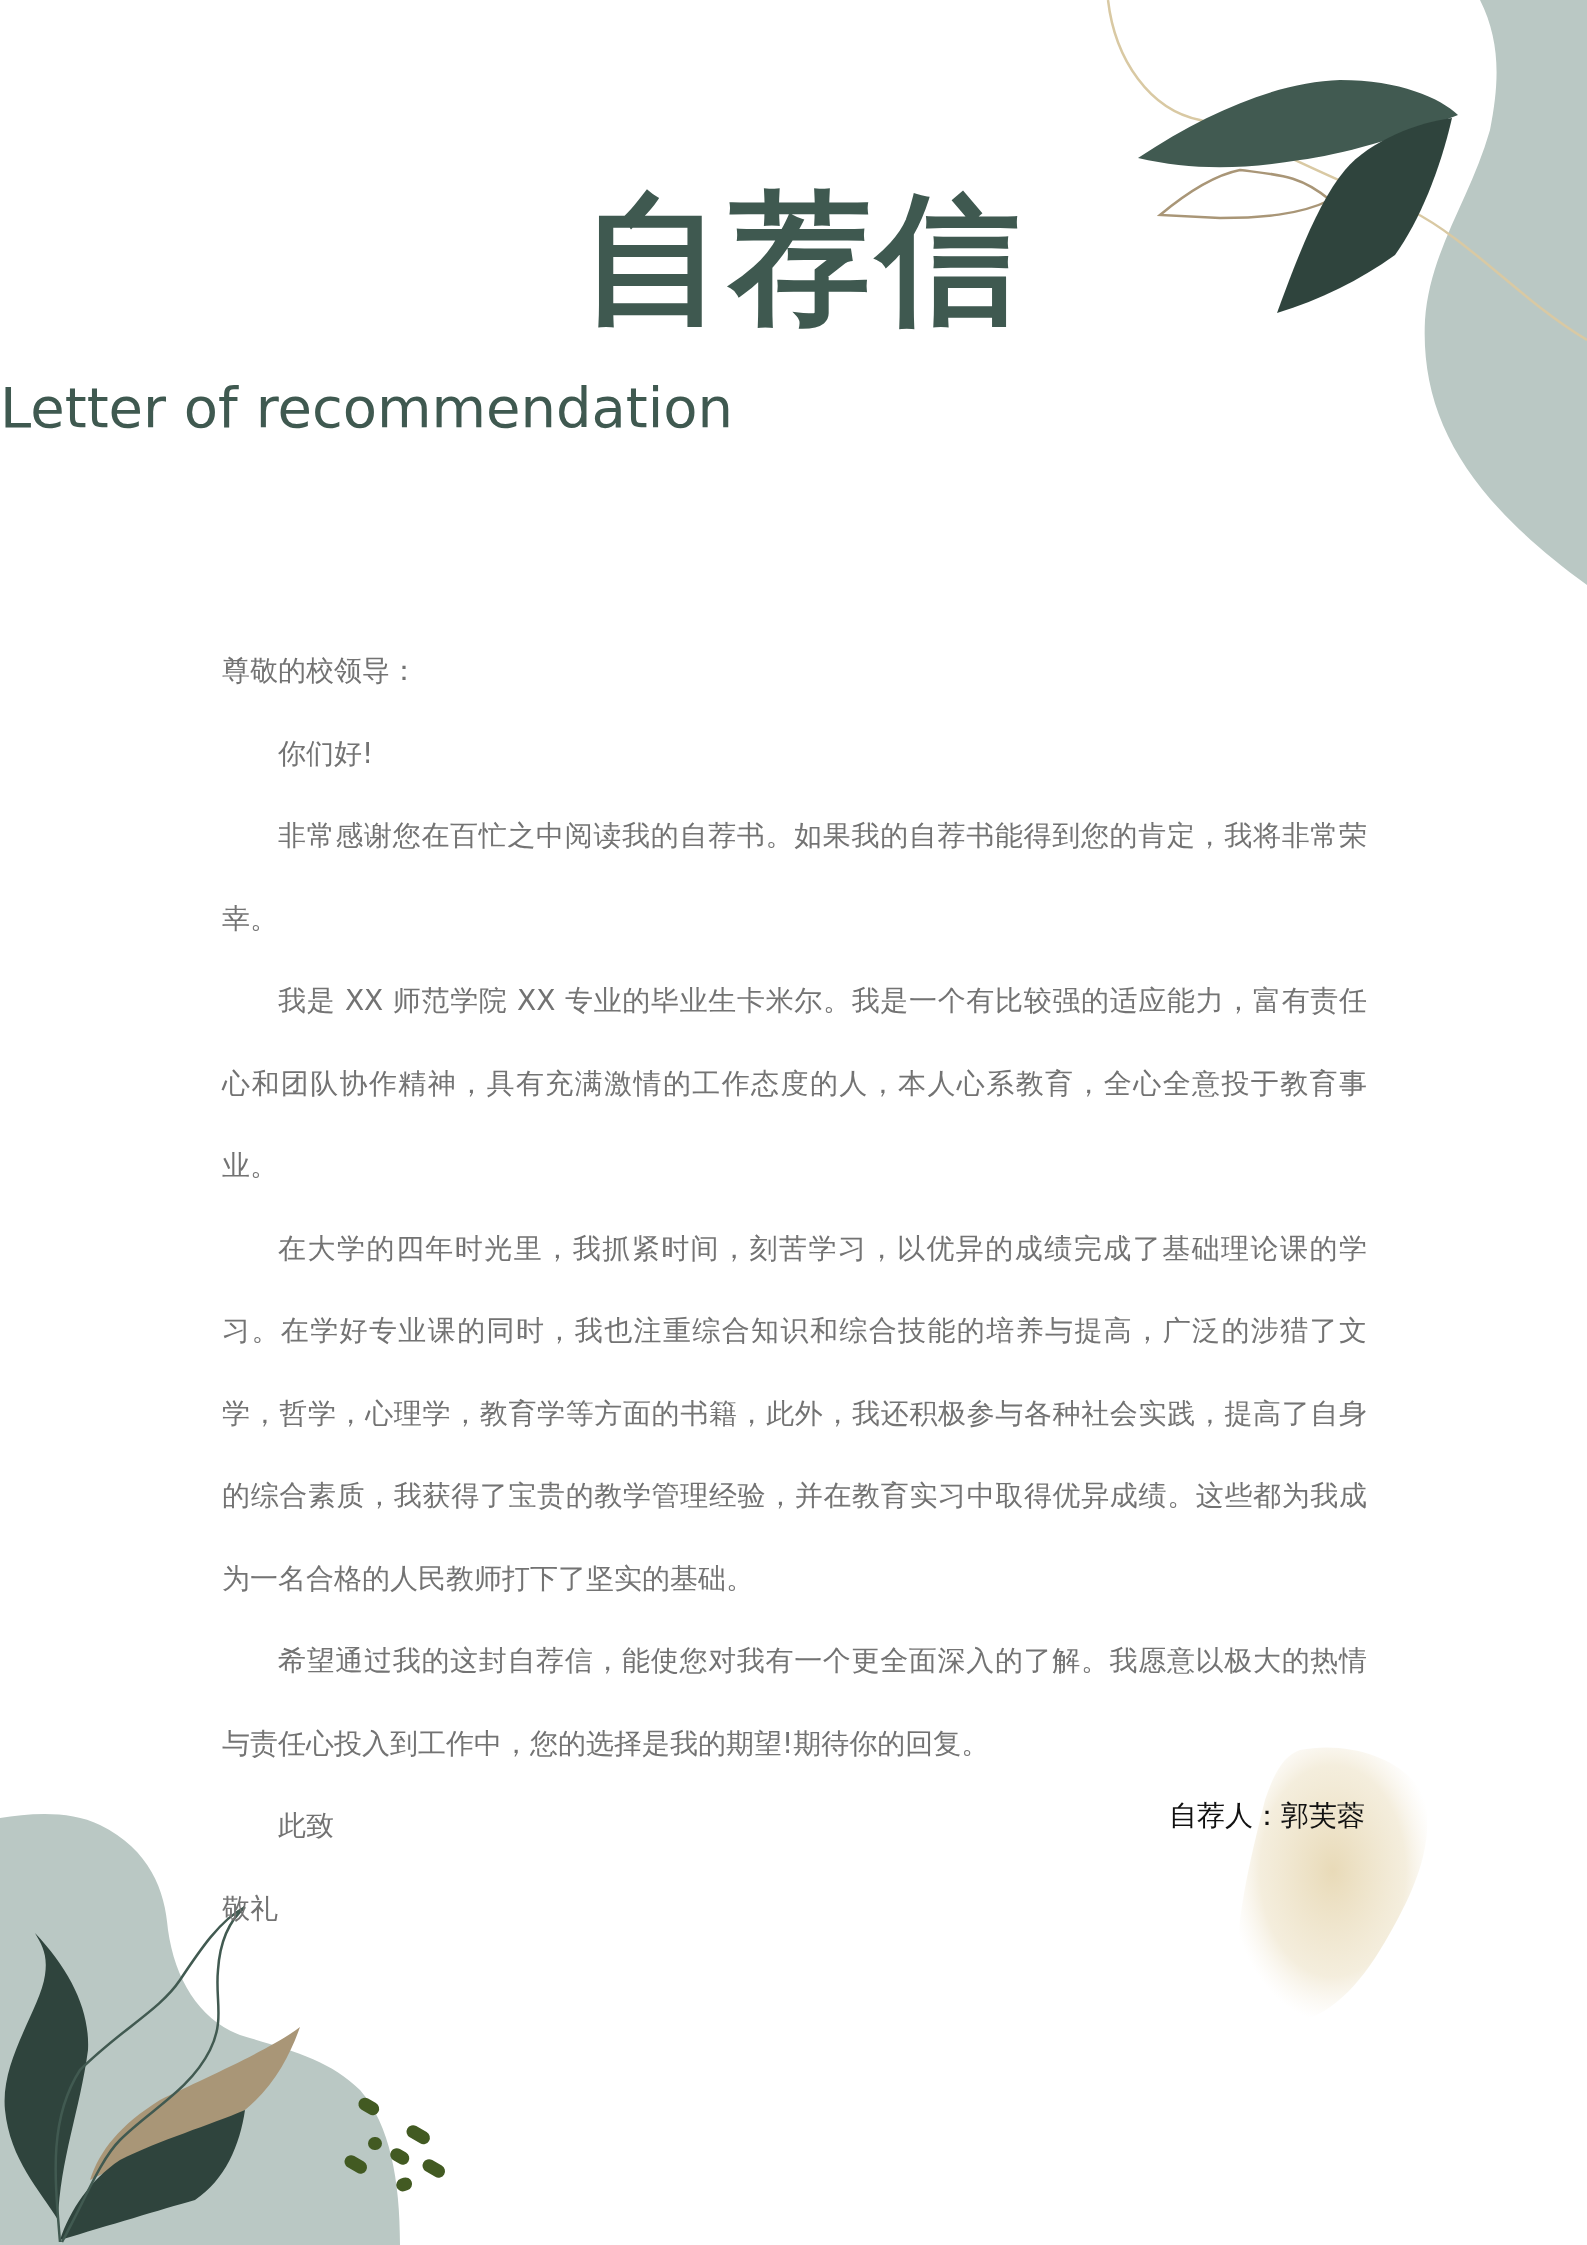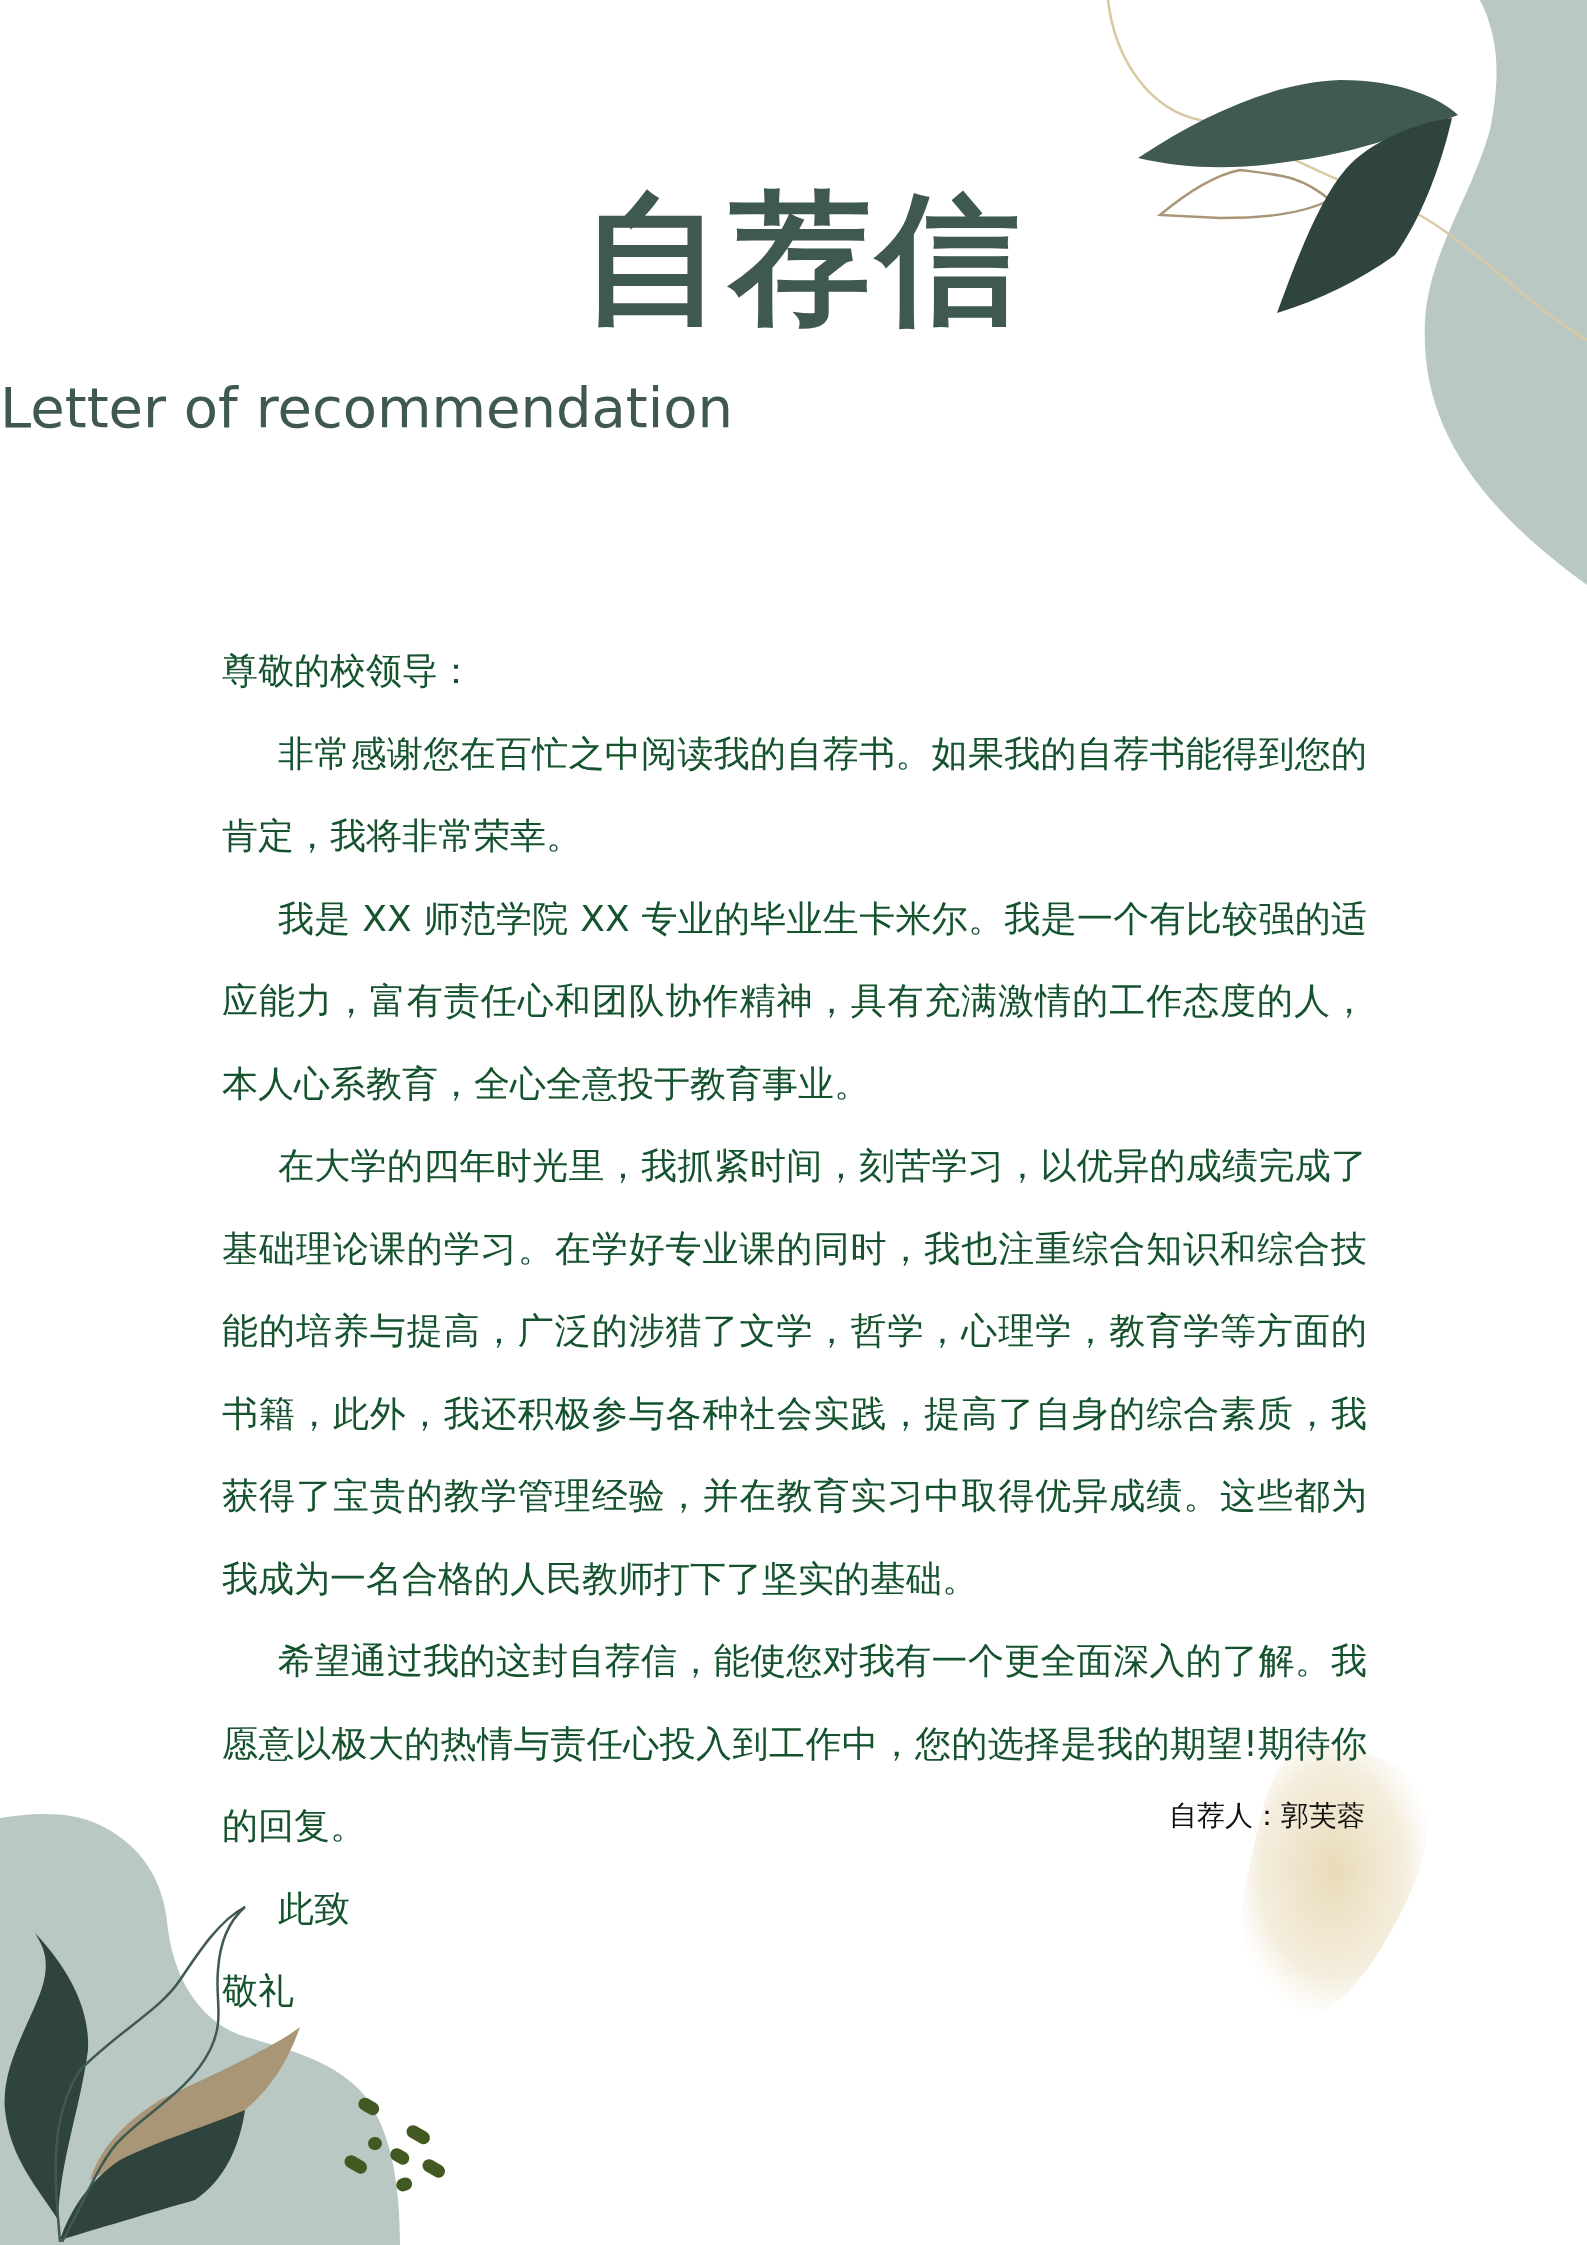--- a/index.html
+++ b/index.html
@@ -50,23 +50,23 @@
       font-size: 56px;
       color: #3f5950;
       font-family: "DejaVu Sans", "Liberation Sans", sans-serif;
       line-height: 1;
     }
     .letter {
       position: absolute;
       left: 222px;
       top: 630px;
       width: 1145px;
-      font-size: 36px;
+      font-size: 28px;
       line-height: 82.5px;
-      color: #14532d;
+      color: #737373;
     }
     .letter p {
       margin: 0;
       text-align: justify;
       text-align-last: left;
     }
     .letter p.indent {
       text-indent: 56px;
     }
     .signature {
@@ -127,20 +127,21 @@
     </radialGradient>
   </defs>
   <path d="M120,10 C170,0 230,20 245,60 C255,110 230,160 200,210 C170,260 130,290 95,280 C60,265 55,220 60,180 C65,140 75,100 85,60 C95,30 105,15 120,10 Z" fill="url(#stainGrad)"></path>
 </svg>
 
 <div class="title-zh">自荐信</div>
 <div class="title-en">Letter of recommendation</div>
 
 <div class="letter">
   <p>尊敬的校领导：</p>
+  <p class="indent">你们好!</p>
   <p class="indent">非常感谢您在百忙之中阅读我的自荐书。如果我的自荐书能得到您的肯定，我将非常荣幸。</p>
   <p class="indent">我是 XX 师范学院 XX 专业的毕业生卡米尔。我是一个有比较强的适应能力，富有责任心和团队协作精神，具有充满激情的工作态度的人，本人心系教育，全心全意投于教育事业。</p>
   <p class="indent">在大学的四年时光里，我抓紧时间，刻苦学习，以优异的成绩完成了基础理论课的学习。在学好专业课的同时，我也注重综合知识和综合技能的培养与提高，广泛的涉猎了文学，哲学，心理学，教育学等方面的书籍，此外，我还积极参与各种社会实践，提高了自身的综合素质，我获得了宝贵的教学管理经验，并在教育实习中取得优异成绩。这些都为我成为一名合格的人民教师打下了坚实的基础。</p>
   <p class="indent">希望通过我的这封自荐信，能使您对我有一个更全面深入的了解。我愿意以极大的热情与责任心投入到工作中，您的选择是我的期望!期待你的回复。</p>
   <p class="indent">此致</p>
   <p>敬礼</p>
 </div>
 
 <div class="signature">
   <div>自荐人：郭芙蓉</div>

